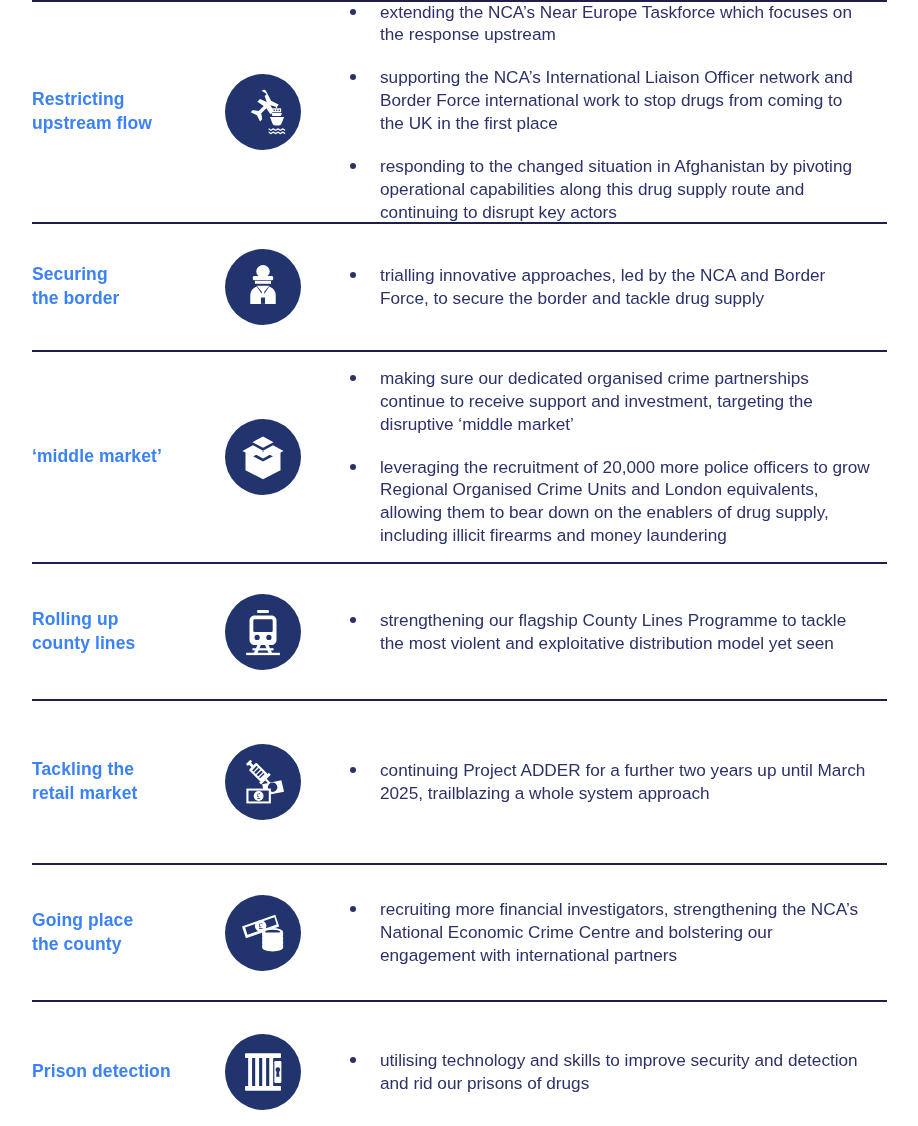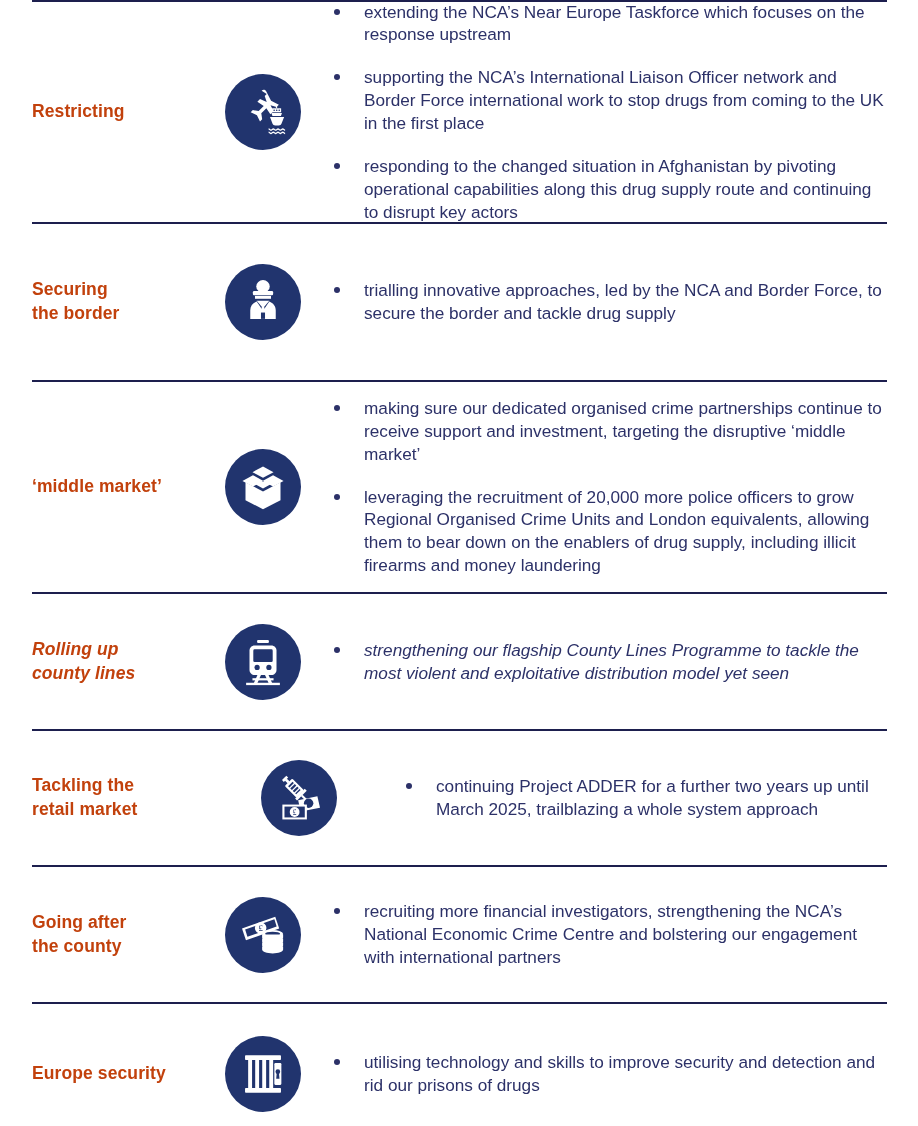--- a/index.html
+++ b/index.html
@@ -31,21 +31,21 @@
     align-items: center;
     padding: 0 31px 0 32px;
     box-sizing: border-box;
   }
   .row-label {
     width: 188px;
     flex: 0 0 188px;
     font-size: 17.5px;
     font-weight: bold;
     line-height: 1.35;
-    color: #c2410c;
+    color: #3b82f6;
     letter-spacing: 0.1px;
     padding-right: 8px;
     box-sizing: border-box;
   }
   .row-icon {
     width: 86px;
     flex: 0 0 86px;
     display: flex;
     align-items: center;
     justify-content: center;
@@ -62,21 +62,21 @@
   .icon-circle svg {
     display: block;
   }
   .row-body {
     flex: 1 1 auto;
     padding-left: 24px;
     box-sizing: border-box;
   }
   ul.bullets {
     list-style: none;
-    margin: 0;
+    margin: 16px;
     padding: 0;
   }
   ul.bullets li {
     position: relative;
     padding-left: 34px;
     font-size: 17.2px;
     line-height: 1.33;
     color: #2c3168;
     margin-bottom: 20px;
   }
@@ -87,38 +87,39 @@
     position: absolute;
     left: 4px;
     top: 8px;
     width: 6px;
     height: 6px;
     border-radius: 50%;
     background: #2c3168;
   }
   
   .row-1 { height: 220px; }
-  .row-2 { height: 156px; }
+  .row-2 { height: 126px; }
   .row-3 { height: 210px; }
-  .row-4 { height: 135px; font-style: italic; }
-  .row-5 { height: 134px; gap: 36px; }
+  .row-4 { height: 135px; }
+  .row-5 { height: 162px; }
   .row-6 { height: 135px; }
   .row-7 { height: 140px; }
   .tail { height: 24px; }
 </style>
 </head>
 <body>
 
 <div class="sheet">
 
   <div class="rule"></div>
 
   <div class="row row-1">
     <div class="row-label">
       <div>Restricting</div>
+      <div>upstream flow</div>
     </div>
     <div class="row-icon">
       <div class="icon-circle">
         <svg width="58" height="58" viewBox="0 0 64 64" aria-hidden="true">
           <g fill="#ffffff">
             <path d="M30.5 8.5c1.6-1.6 4-1.3 5 .6l5.4 10.4 8.6 4.4-2.6 2.6-6.6-2 3.4 6.6c-1.2 1.2-2.4 2.4-3.6 3.3l-4.4-6.5-5.6 5.6 1 6.5-2.4 2.4-3.4-6.8-6.9-3.3 2.4-2.4 6.4 1.1 5.6-5.6-7-4.8 2.9-2.9 7.4 3.3-2.2-6.7 2.2-2.3z"></path>
             <path d="M45.6 26.6h1.5v3.4h3.1v1.7h-3.1v2.6h-1.5v-2.6h-3.3v-1.7h3.3z" opacity="0"></path>
             <path d="M46.2 24.4h1.4v3.1h-1.4z"></path>
             <path d="M41.3 33.2h11.6l-1.1 3.1H42.4z"></path>
             <path d="M42.1 27.9h9.9v4.4h-9.9z"></path>
@@ -266,21 +267,21 @@
       <ul class="bullets">
         <li><span class="bullet-dot"></span><span>continuing Project ADDER for a further two years up until March 2025, trailblazing a whole system approach</span></li>
       </ul>
     </div>
   </div>
 
   <div class="rule"></div>
 
   <div class="row row-6">
     <div class="row-label">
-      <div>Going after</div>
+      <div>Going place</div>
       <div>the county</div>
     </div>
     <div class="row-icon">
       <div class="icon-circle">
         <svg width="56" height="56" viewBox="0 0 64 64" aria-hidden="true">
           <g fill="#ffffff">
             <path d="M8 24.5 46 11l4.5 13.5L12.5 38z"></path>
             <path d="M11.6 25.8 45 14l2.6 8.2L14.2 34z" fill="#21346e"></path>
             <circle cx="29.3" cy="24" r="6.6" fill="#ffffff"></circle>
             <text x="29.3" y="27.8" font-family="'Liberation Serif', serif" font-size="10" text-anchor="middle" fill="#21346e">£</text>
@@ -299,21 +300,21 @@
       <ul class="bullets">
         <li><span class="bullet-dot"></span><span>recruiting more financial investigators, strengthening the NCA’s National Economic Crime Centre and bolstering our engagement with international partners</span></li>
       </ul>
     </div>
   </div>
 
   <div class="rule"></div>
 
   <div class="row row-7">
     <div class="row-label">
-      <div>Europe security</div>
+      <div>Prison detection</div>
     </div>
     <div class="row-icon">
       <div class="icon-circle">
         <svg width="50" height="50" viewBox="0 0 64 64" aria-hidden="true">
           <g fill="#ffffff">
             <rect x="9" y="8" width="46" height="6" rx="1"></rect>
             <rect x="9" y="50" width="46" height="6" rx="1"></rect>
             <rect x="13" y="14" width="5" height="36"></rect>
             <rect x="22" y="14" width="5" height="36"></rect>
             <rect x="31" y="14" width="5" height="36"></rect>

